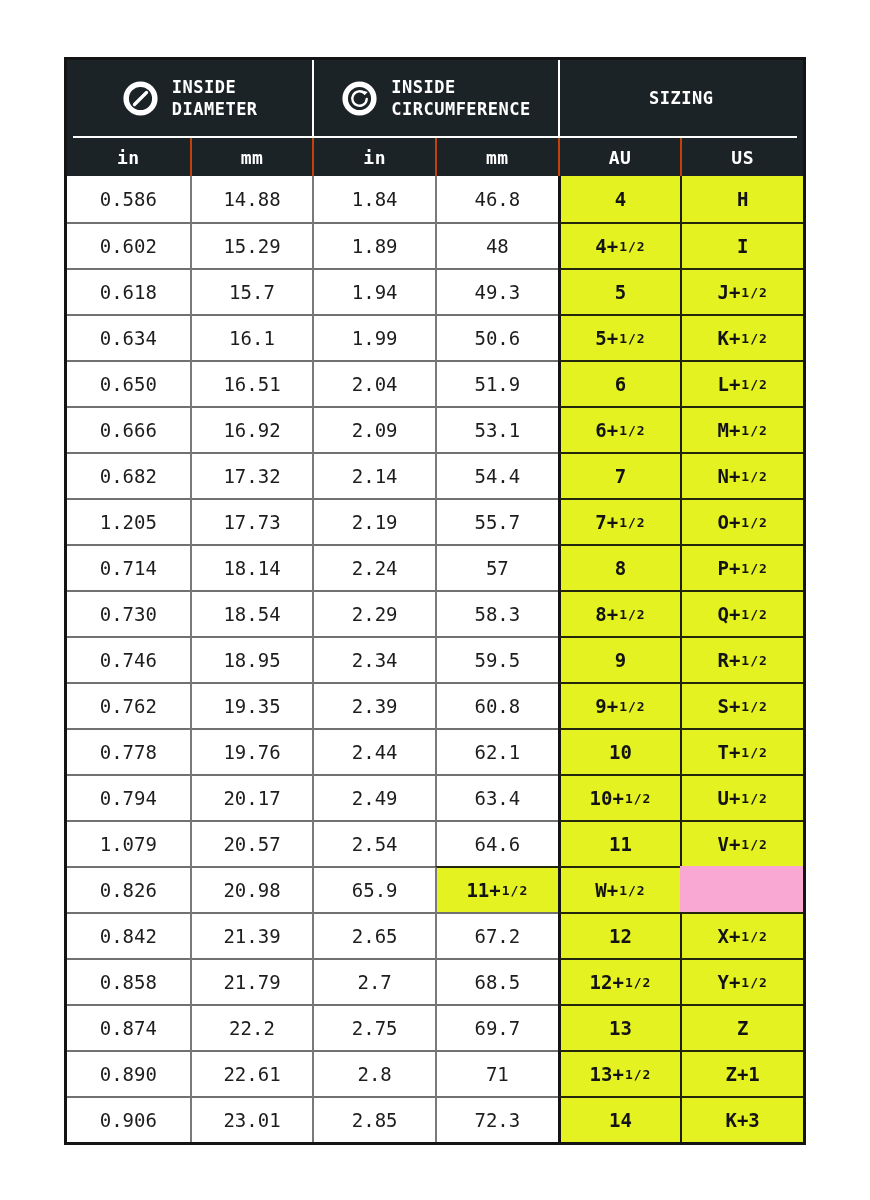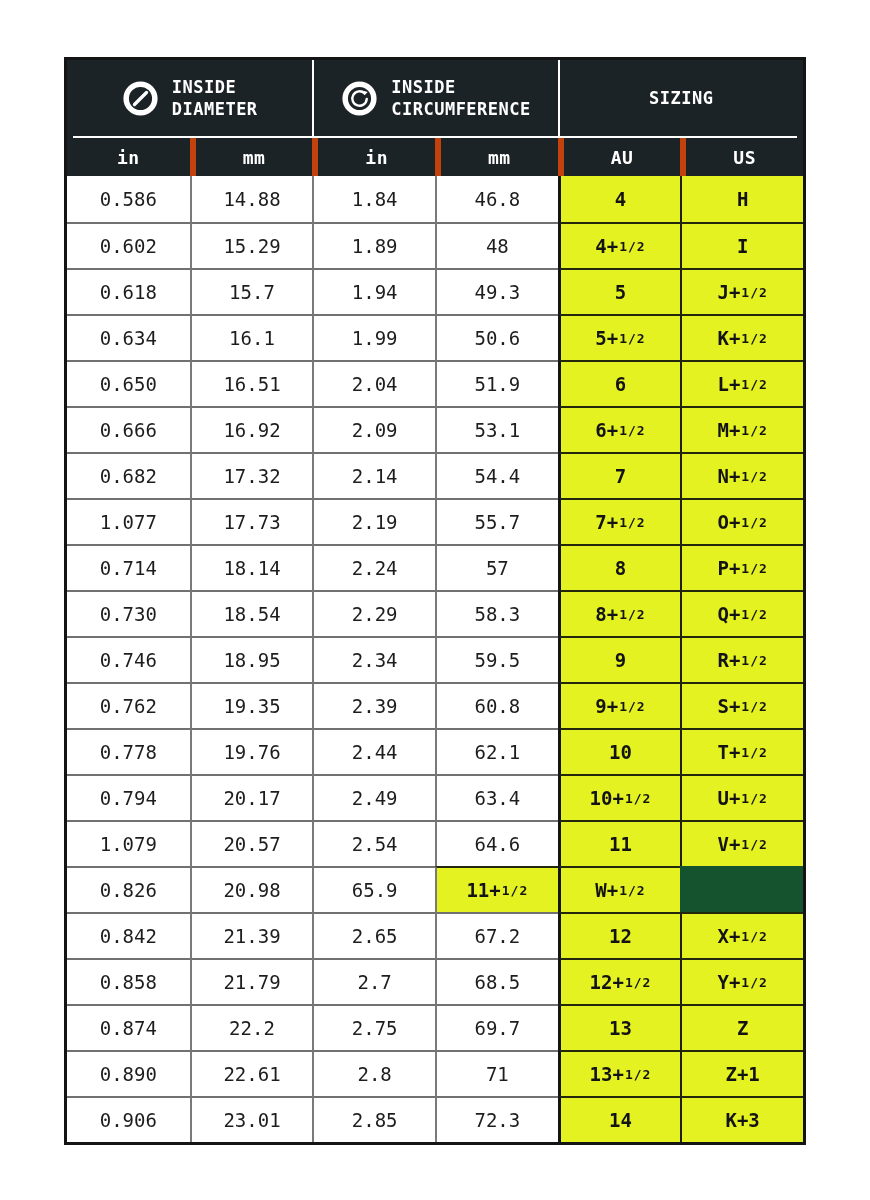--- a/index.html
+++ b/index.html
@@ -72,23 +72,23 @@
   }
   .hcell {
     display: flex;
     align-items: center;
     justify-content: center;
     font-weight: bold;
     font-size: 18px;
     letter-spacing: 0.5px;
     text-align: right;
   }
-  .hcell + .hcell { border-left: 6px solid #c2410c; }
+  .hcell + .hcell { border-left: 2px solid #c2410c; }
   
-  .tbody { background: #14532d; }
+  .tbody { background: #f9a8d4; }
   .row {
     display: grid;
     grid-template-columns: repeat(6, 1fr);
     height: 46px;
   }
   .cell {
     display: flex;
     align-items: center;
     justify-content: center;
     font-size: 19px;
@@ -233,21 +233,21 @@
           <div class="cell">17.32</div>
           <div class="cell">2.14</div>
           <div class="cell">54.4</div>
           <div class="cell size">7</div>
           <div class="cell size">
             <span>N+</span>
             <span class="frac">1/2</span>
           </div>
         </div>
         <div class="row">
-          <div class="cell">1.077</div>
+          <div class="cell">1.205</div>
           <div class="cell">17.73</div>
           <div class="cell">2.19</div>
           <div class="cell">55.7</div>
           <div class="cell size">
             <span>7+</span>
             <span class="frac">1/2</span>
           </div>
           <div class="cell size">
             <span>O+</span>
             <span class="frac">1/2</span>

